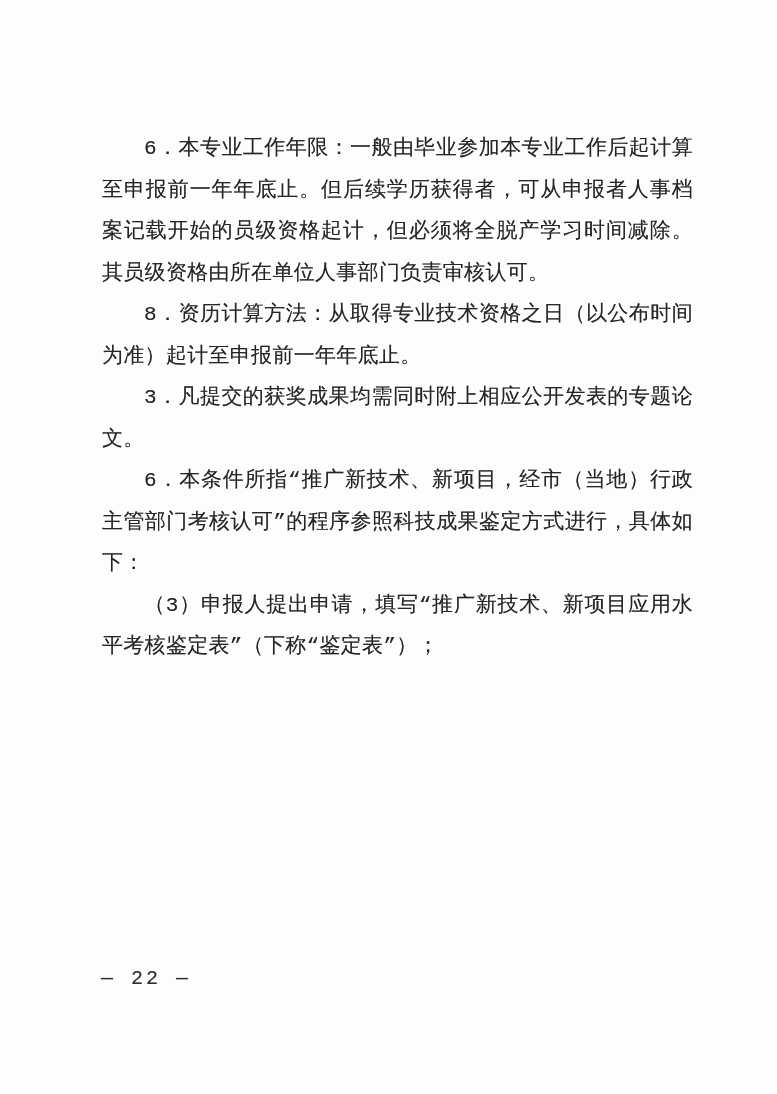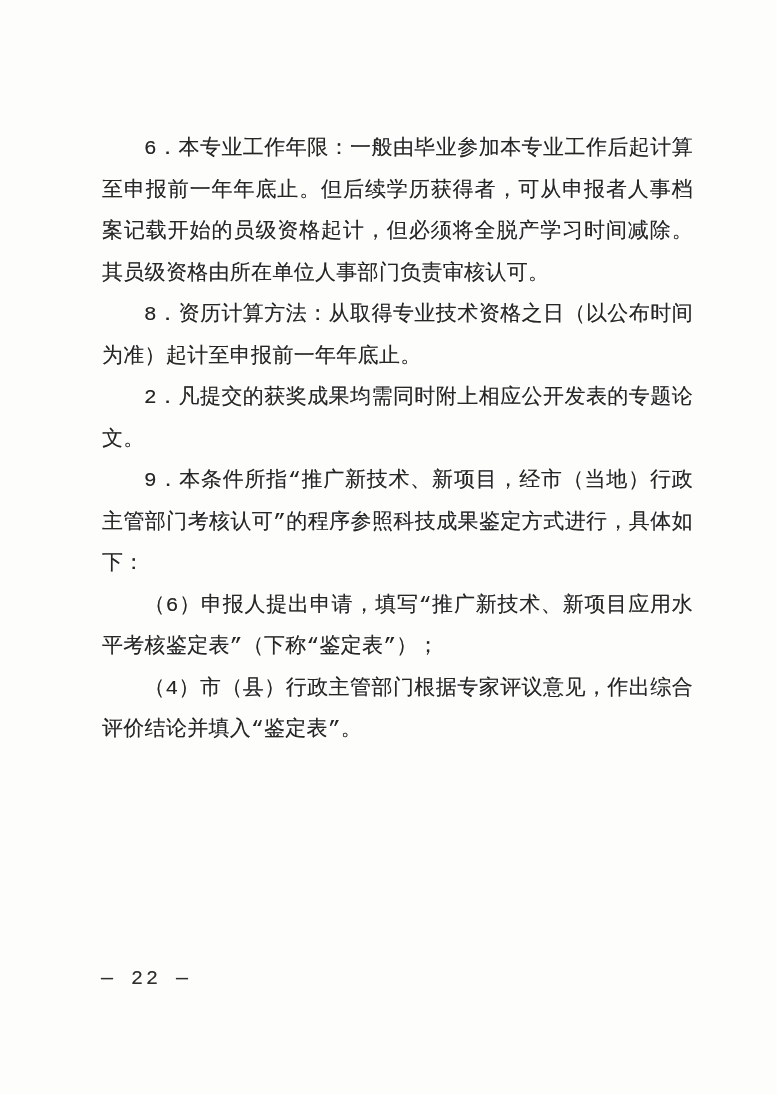--- a/index.html
+++ b/index.html
@@ -46,20 +46,19 @@
     text-shadow: 0 0 0.4px rgba(40, 40, 40, 0.4);
   }
 </style>
 </head>
 <body>
 
 <div class="page">
   <main class="text-block">
     <p class="para">6．本专业工作年限：一般由毕业参加本专业工作后起计算至申报前一年年底止。但后续学历获得者，可从申报者人事档案记载开始的员级资格起计，但必须将全脱产学习时间减除。其员级资格由所在单位人事部门负责审核认可。</p>
     <p class="para">8．资历计算方法：从取得专业技术资格之日（以公布时间为准）起计至申报前一年年底止。</p>
-    <p class="para">2．凡提交的获奖成果均需同时附上相应公开发表的专题论文。</p>
-    <p class="para">9．本条件所指“推广新技术、新项目，经市（当地）行政主管部门考核认可”的程序参照科技成果鉴定方式进行，具体如下：</p>
-    <p class="para">（6）申报人提出申请，填写“推广新技术、新项目应用水平考核鉴定表”（下称“鉴定表”）；</p>
-    <p class="para">（4）市（县）行政主管部门根据专家评议意见，作出综合评价结论并填入“鉴定表”。</p>
+    <p class="para">3．凡提交的获奖成果均需同时附上相应公开发表的专题论文。</p>
+    <p class="para">6．本条件所指“推广新技术、新项目，经市（当地）行政主管部门考核认可”的程序参照科技成果鉴定方式进行，具体如下：</p>
+    <p class="para">（3）申报人提出申请，填写“推广新技术、新项目应用水平考核鉴定表”（下称“鉴定表”）；</p>
   </main>
 
   <footer class="page-footer">— 22 —</footer>
 </div>
 
 </body></html>

